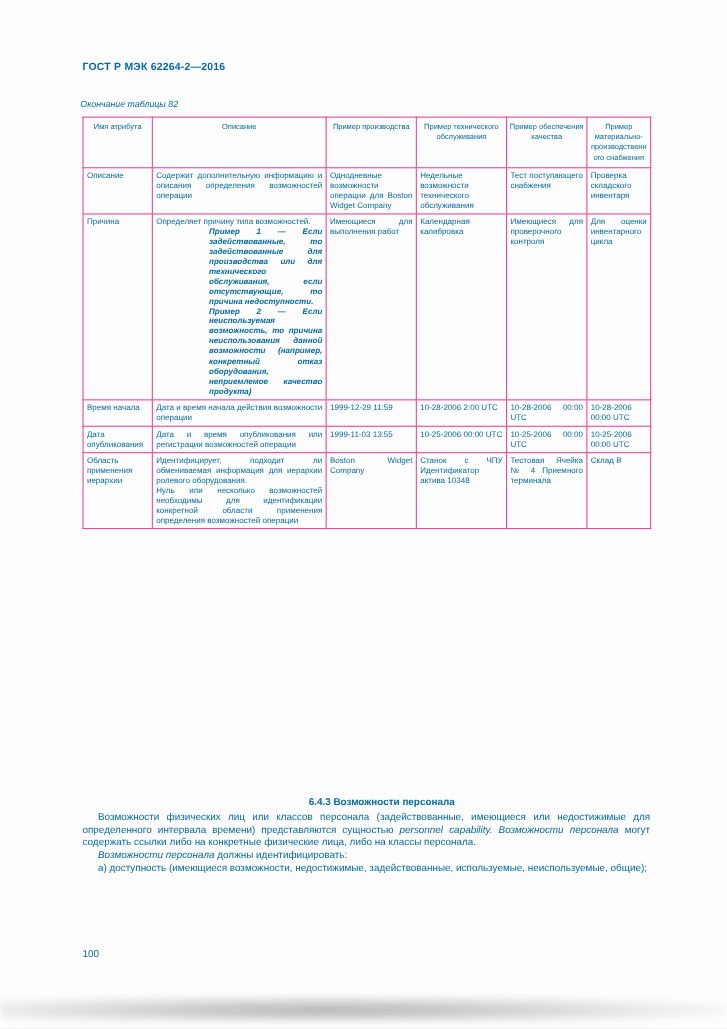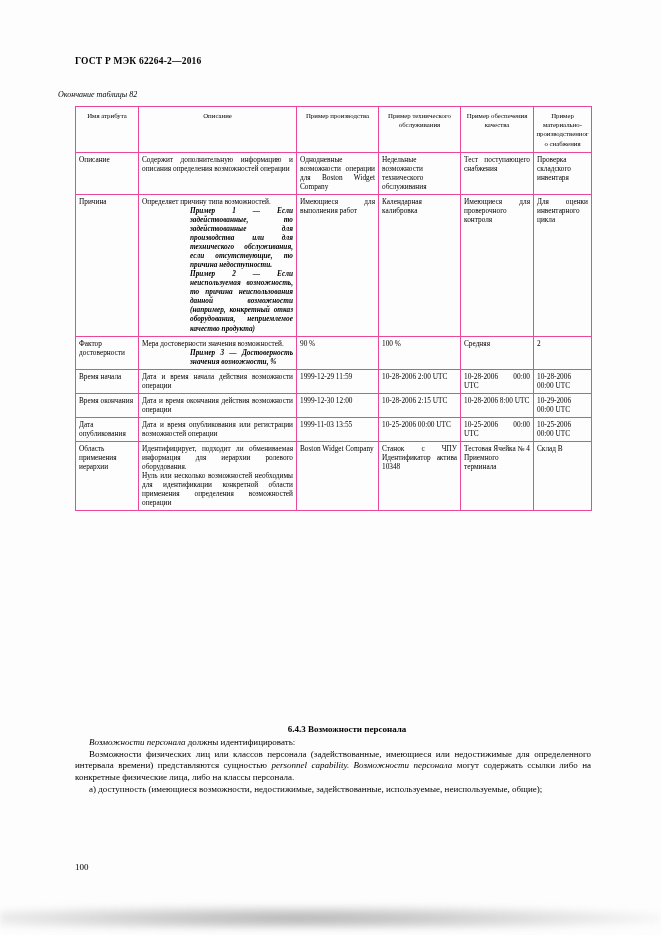--- a/index.html
+++ b/index.html
@@ -1,30 +1,30 @@
 <!DOCTYPE html>
 <html lang="ru"><head>
 <meta charset="utf-8">
 <style>
   html,body { margin:0; padding:0; background:#e8e8e8; }
   .page {
     position:relative;
     width:661px; height:935px;
     margin:0 auto;
     background:#fdfdfd;
-    font-family:Liberation Serif, serif;
-    color:#000000;
+    font-family:Liberation Sans, sans-serif;
+    color:#0369a1;
     overflow:hidden;
   }
   .doc-header {
     position:absolute; top:56px; left:75px;
     font-size:9.5px; font-weight:bold; letter-spacing:.2px;
   }
   .table-caption {
-    position:absolute; top:90px; left:58px;
+    position:absolute; top:90px; left:73px;
     font-size:8px; font-style:italic;
   }
   table.attr-table {
     position:absolute; top:106px; left:75px;
     width:516px;
     border-collapse:collapse;
     table-layout:fixed;
   }
   .attr-table th, .attr-table td {
     border:1px solid #ec4899;
@@ -114,49 +114,28 @@
           <p>Определяет причину типа возможностей.</p>
           <p class="example">Пример 1 — Если задействованные, то задействованные для производства или для технического обслуживания, если отсутствующие, то причина недоступности.</p>
           <p class="example">Пример 2 — Если неиспользуемая возможность, то причина неиспользования данной возможности (например, конкретный отказ оборудования, неприемлемое качество продукта)</p>
         </td>
         <td>Имеющиеся для выполнения работ</td>
         <td>Календарная калибровка</td>
         <td>Имеющиеся для проверочного контроля</td>
         <td>Для оценки инвентарного цикла</td>
       </tr>
       <tr>
-        <td>Фактор достоверности</td>
-        <td>
-          <p>Мера достоверности значения возможностей.</p>
-          <p class="example">Пример 3 — Достоверность значения возможности, %</p>
-        </td>
-        <td>90 %</td>
-        <td>100 %</td>
-        <td>Средняя</td>
-        <td>2</td>
-      </tr>
-      <tr>
         <td>Время начала</td>
         <td>
             <p>Дата и время начала действия возможности операции</p>
           </td>
         <td>1999-12-29 11:59</td>
         <td>10-28-2006 2:00 UTC</td>
         <td>10-28-2006 00:00 UTC</td>
         <td>10-28-2006 00:00 UTC</td>
-      </tr>
-      <tr>
-        <td>Время окончания</td>
-        <td>
-            <p>Дата и время окончания действия возможности операции</p>
-          </td>
-        <td>1999-12-30 12:00</td>
-        <td>10-28-2006 2:15 UTC</td>
-        <td>10-28-2006 8:00 UTC</td>
-        <td>10-29-2006 00:00 UTC</td>
       </tr>
       <tr>
         <td>Дата опубликования</td>
         <td>
             <p>Дата и время опубликования или регистрации возможностей операции</p>
           </td>
         <td>1999-11-03 13:55</td>
         <td>10-25-2006 00:00 UTC</td>
         <td>10-25-2006 00:00 UTC</td>
         <td>10-25-2006 00:00 UTC</td>
@@ -170,22 +149,22 @@
         <td>Boston Widget Company</td>
         <td>Станок с ЧПУ Идентификатор актива 10348</td>
         <td>Тестовая Ячейка № 4 Приемного терминала</td>
         <td>Склад В</td>
       </tr>
     </tbody>
   </table>
 
   <div class="section">
     <p class="section-heading">6.4.3 Возможности персонала</p>
+    <p class="body-p"><span>Возможности физических лиц или классов персонала (задействованные, имеющиеся или недостижимые для определенного интервала времени) представляются сущностью </span><span class="it">personnel capability. Возможности персонала</span><span> могут содержать ссылки либо на конкретные физические лица, либо на классы персонала.</span></p>
     <p class="body-p"><span class="it">Возможности персонала</span><span> должны идентифицировать:</span></p>
-    <p class="body-p"><span>Возможности физических лиц или классов персонала (задействованные, имеющиеся или недостижимые для определенного интервала времени) представляются сущностью </span><span class="it">personnel capability. Возможности персонала</span><span> могут содержать ссылки либо на конкретные физические лица, либо на классы персонала.</span></p>
     <p class="body-p"><span>а) доступность (имеющиеся возможности, недостижимые, задействованные, используемые, неиспользуемые, общие);</span></p>
   </div>
 
   <div class="page-number">100</div>
 
   <div class="scan-shadow"></div>
 
 </div>
 
 </body></html>

